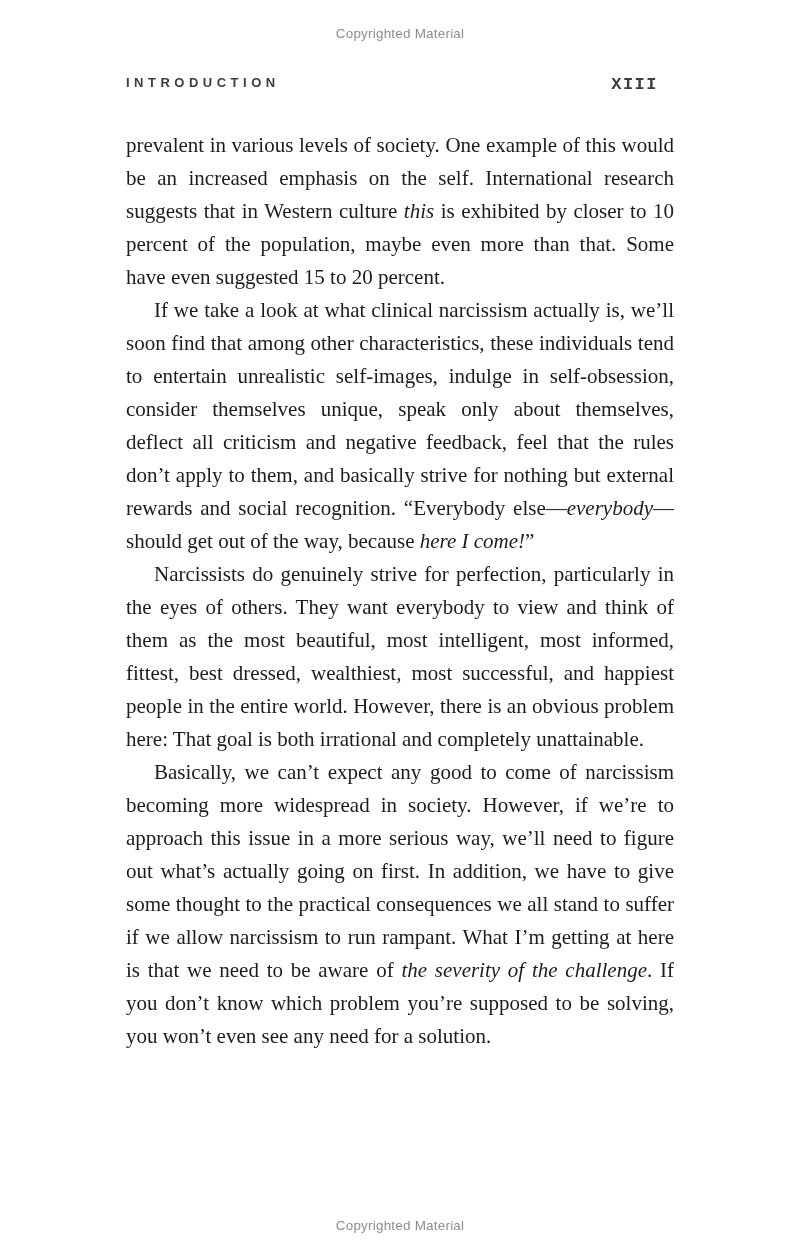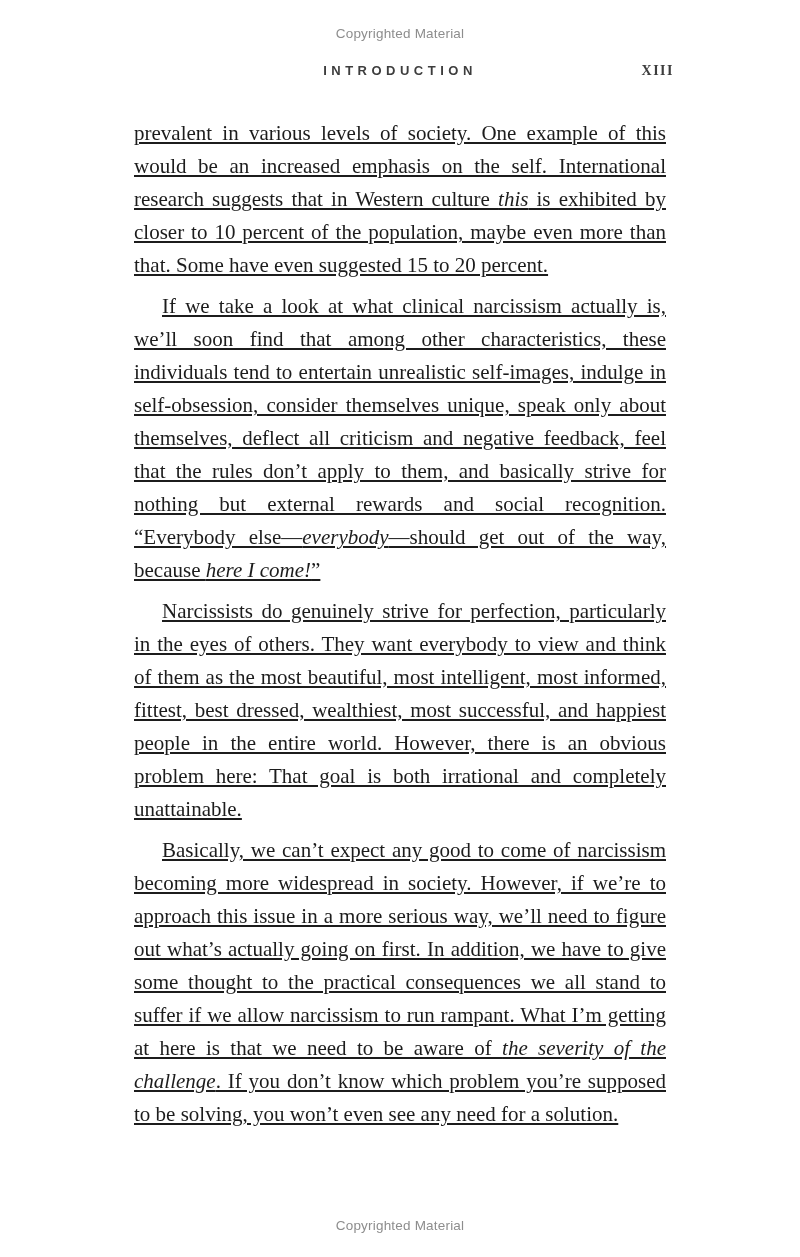--- a/index.html
+++ b/index.html
@@ -23,49 +23,48 @@
     letter-spacing: 0.2px;
   }
   .watermark.bottom {
     position: absolute;
     left: 0;
     right: 0;
     bottom: 24px;
   }
   .header {
     position: relative;
-    margin-top: 20px;
-    text-align: center;
+    margin-top: 32px;
   }
   .header-title {
     display: inline-block;
     font-family: "Liberation Sans", sans-serif;
     font-weight: bold;
     font-size: 13px;
     letter-spacing: 4.5px;
     color: #3d3d3d;
   }
   .page-number {
     position: absolute;
-    right: 0;
+    right: 16px;
     top: 2px;
-    font-family: Liberation Serif, serif;
-    font-size: 14px;
+    font-family: Liberation Mono, monospace;
+    font-size: 17px;
     font-weight: bold;
     letter-spacing: 1.5px;
     text-transform: uppercase;
     color: #3d3d3d;
   }
   main {
     margin-top: 38px;
     font-size: 21px;
     line-height: 33px;
     text-align: justify;
   }
-  .para { margin: 8px; text-decoration: underline; }
+  .para { margin: 0; }
   .para.indent { text-indent: 28px; }
   .para.section-break { margin-top: 33px; }
   .it { font-style: italic; }
 </style>
 </head>
 <body>
 
 <div class="page">
 
   <div class="watermark top">Copyrighted Material</div>

